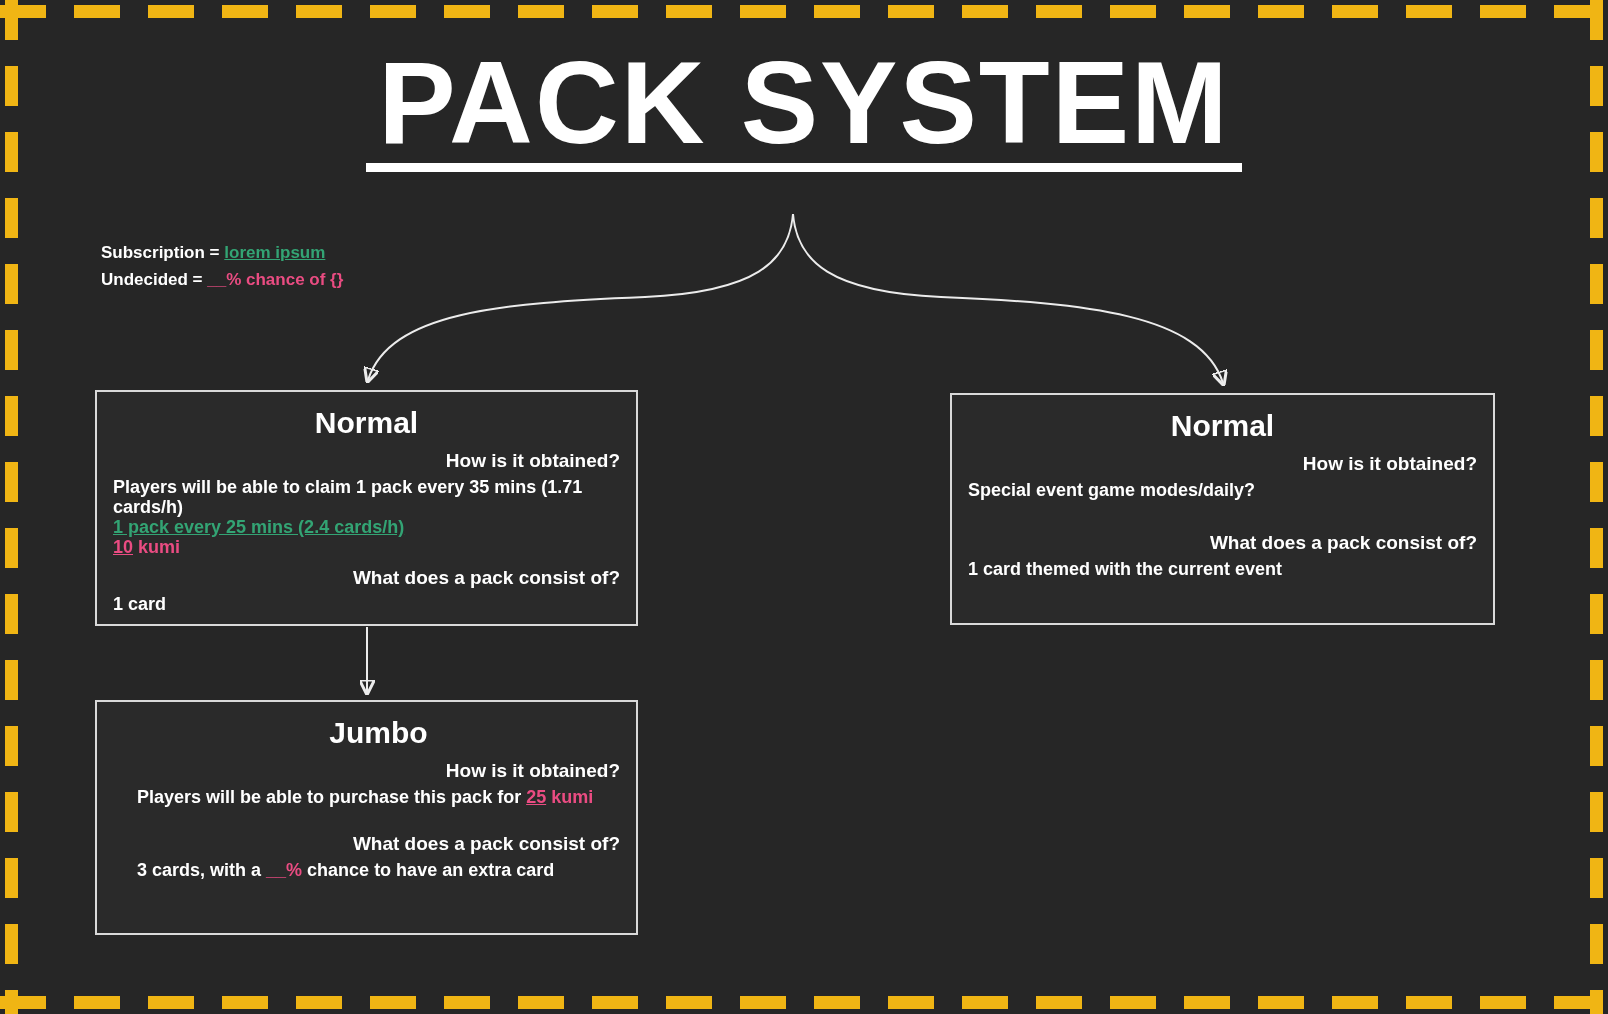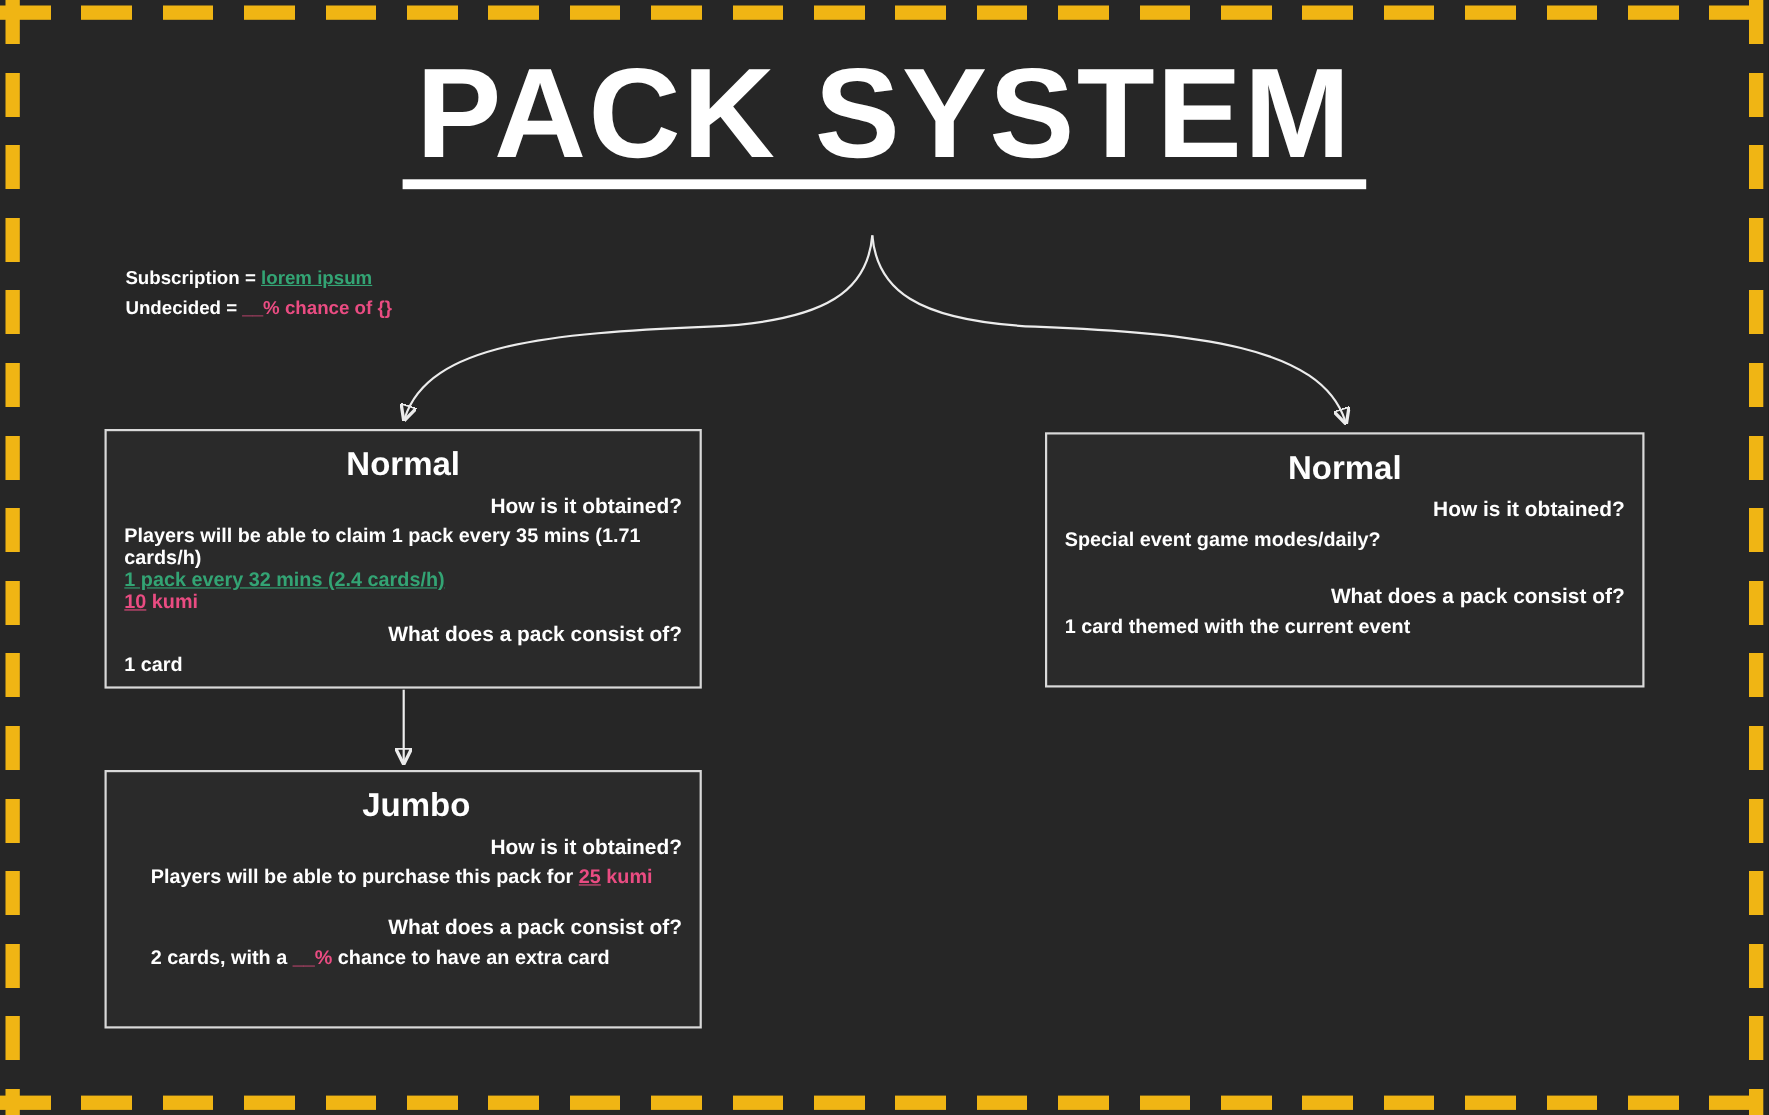--- a/index.html
+++ b/index.html
@@ -40,21 +40,21 @@
     font-size: 116px;
     font-weight: bold;
     letter-spacing: 2px;
     line-height: 1.02;
     border-bottom: 9px solid #ffffff;
     padding: 0 12px 1px;
     white-space: nowrap;
   }
 
   
-  .legend { position: absolute; left: 114px; top: 239px; font-size: 17px; font-weight: bold; line-height: 27px; z-index: 2; }
+  .legend { position: absolute; left: 101px; top: 239px; font-size: 17px; font-weight: bold; line-height: 27px; z-index: 2; }
   .teal { color: var(--teal, #33A474); }
   .pink { color: var(--pink, #EA4C82); }
   .underline { text-decoration: underline; }
 
   
   .connectors { position: absolute; left: 0; top: 0; width: 1608px; height: 1014px; z-index: 1; pointer-events: none; }
   .connectors path, .connectors line { stroke: #ececec; stroke-width: 2; fill: none; }
 
   
   .box {
@@ -106,35 +106,35 @@
     </defs>
     <path d="M 793 214 C 789 262 755 292 645 297 C 500 303 390 312 368 380" marker-end="url(#arrow)"></path>
     <path d="M 793 214 C 797 262 831 292 941 297 C 1086 303 1201 314 1223 383" marker-end="url(#arrow)"></path>
     <path d="M 367 627 L 367 692" marker-end="url(#arrow)"></path>
   </svg>
 
   <section class="box box-normal-left">
     <h2 class="box-title">Normal</h2>
     <h3 class="q-heading">How is it obtained?</h3>
     <p class="body-text">Players will be able to claim 1 pack every 35 mins (1.71 cards/h)</p>
-    <p class="body-text teal underline">1 pack every 32 mins (2.4 cards/h)</p>
+    <p class="body-text teal underline">1 pack every 25 mins (2.4 cards/h)</p>
     <p class="body-text pink"><span class="underline">10</span><span> kumi</span></p>
     <h3 class="q-heading gap-md">What does a pack consist of?</h3>
     <p class="body-text">1 card</p>
   </section>
 
   <section class="box box-normal-right">
     <h2 class="box-title">Normal</h2>
     <h3 class="q-heading">How is it obtained?</h3>
     <p class="body-text">Special event game modes/daily?</p>
     <h3 class="q-heading gap-lg">What does a pack consist of?</h3>
     <p class="body-text">1 card themed with the current event</p>
   </section>
 
   <section class="box box-jumbo">
     <h2 class="box-title">Jumbo</h2>
     <h3 class="q-heading">How is it obtained?</h3>
     <p class="body-text"><span>Players will be able to purchase this pack for </span><span class="pink"><span class="underline">25</span><span> kumi</span></span></p>
     <h3 class="q-heading gap-xl">What does a pack consist of?</h3>
-    <p class="body-text"><span>2 cards, with a </span><span class="pink">__%</span><span> chance to have an extra card</span></p>
+    <p class="body-text"><span>3 cards, with a </span><span class="pink">__%</span><span> chance to have an extra card</span></p>
   </section>
 
 </div>
 
 </body></html>

